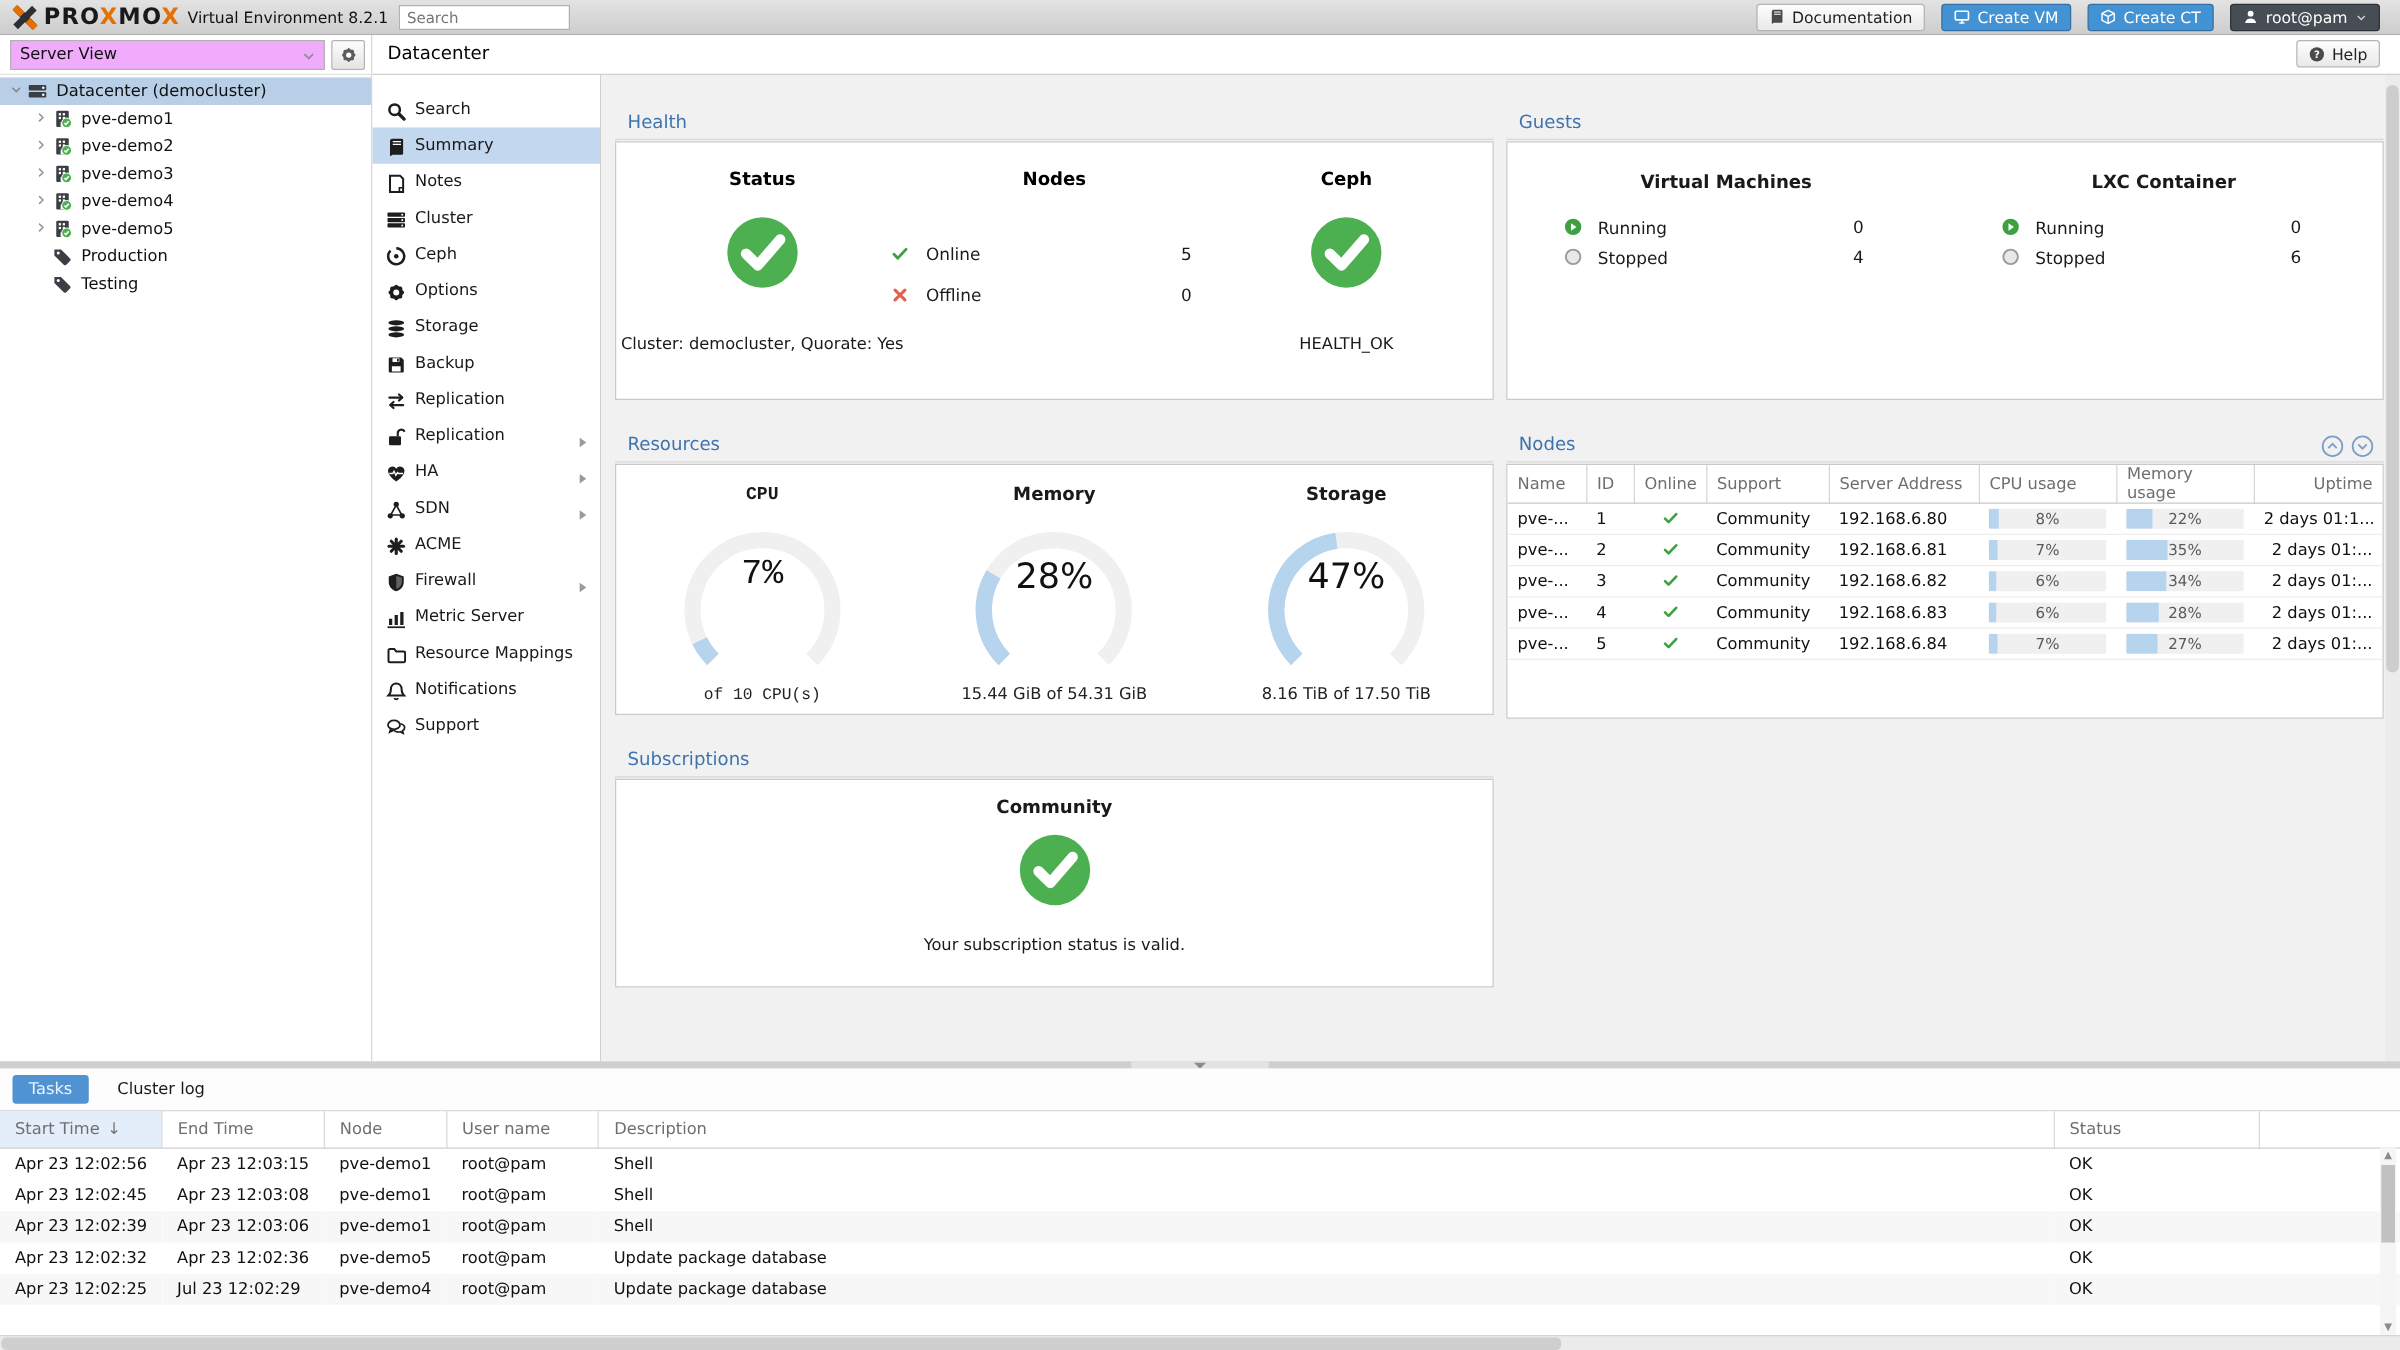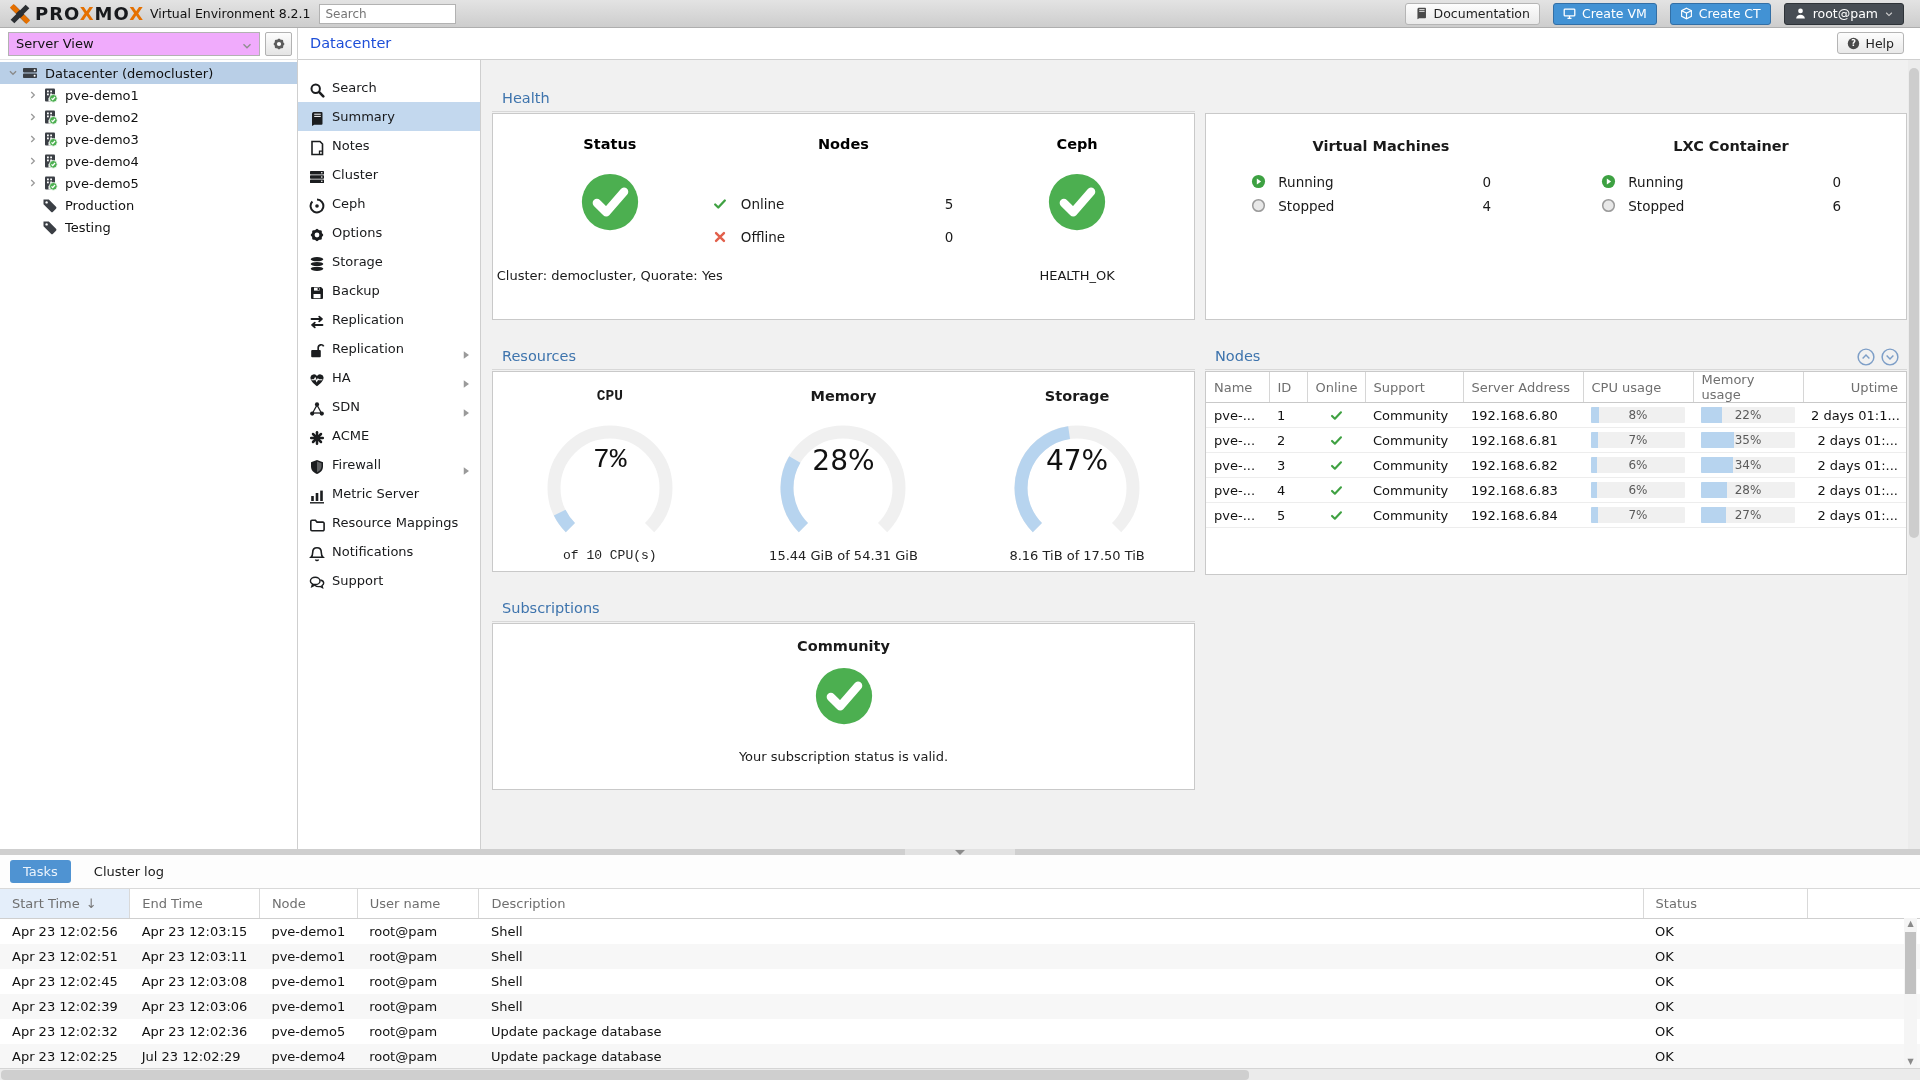--- a/index.html
+++ b/index.html
@@ -31,21 +31,21 @@
     border-right:1px solid #cfcfcf; border-bottom:1px solid #e4e4e4; }
   #view-select { position:absolute; left:8px; top:4px; width:252px; height:24px;
     border:1px solid #b2b2b2; background:#f0abfc; line-height:22px; padding-left:7px; color:#111; }
   #view-select .chev { position:absolute; right:5px; top:5px; width:14px; height:14px; }
   #view-gear { position:absolute; left:265px; top:4px; width:27px; height:24px;
     border:1px solid #b2b2b2; border-radius:2px; background:linear-gradient(#fdfdfd,#e4e4e4);
     display:flex; align-items:center; justify-content:center; }
   #view-gear svg { width:14px; height:14px; color:#5c5c5c; }
   #viewbar-right { position:absolute; left:298px; top:0; right:0; height:32px;
     border-bottom:1px solid #cfcfcf; background:#fff; }
-  #dc-title { position:absolute; left:12px; top:7px; font-size:14.5px; color:#1d4ed8; }
+  #dc-title { position:absolute; left:12px; top:7px; font-size:14.5px; color:#000000; }
   #help-btn { position:absolute; right:16px; top:4px; }
 
   
   #tree { position:absolute; left:0; top:60px; width:298px; height:789px; background:#fff;
     border-right:1px solid #cfcfcf; padding-top:2px; }
   .tree-item { position:relative; height:22px; line-height:21px; white-space:nowrap;
     display:flex; align-items:center; cursor:pointer; }
   .tree-item.selected { background:#b9cfe7; }
   .tree-caret { width:16px; height:16px; flex:0 0 16px; }
   .tree-caret svg { width:14px; height:14px; }
@@ -504,20 +504,21 @@
               <circle cx="32" cy="32" r="30" fill="#4caf50"></circle>
               <path d="M18 33l10 10 19-22" stroke="#fff" stroke-width="9" fill="none" stroke-linecap="round" stroke-linejoin="round"></path>
             </svg>
         </div>
         <div class="hnote">HEALTH_OK</div>
       </div>
     </div>
   </div>
 
   <div class="panel" id="p-guests">
+    <div class="panel-title">Guests</div>
     <div class="panel-body">
       <div class="gcol" style="left:0">
         <div class="ghead">Virtual Machines</div>
         <div class="grow" style="top:60px">
           <span class="hic" style="display:inline-block;width:15px;height:14px;vertical-align:-2px;margin-right:8px"><svg viewBox="0 0 16 16">
                 <circle cx="8" cy="8" r="7" fill="#3da142"></circle>
                 <path d="M6.2 4.8l4.6 3.2-4.6 3.2z" fill="#fff"></path>
               </svg></span>
           <span>Running</span>
           <span class="hval">0</span>
@@ -779,29 +780,20 @@
           <th class="">End Time</th>
           <th class="">Node</th>
           <th class="">User name</th>
           <th class="">Description</th>
           <th class="">Status</th>
           <th style="border-right:none"></th>
         </tr>
         <tr class="">
           <td>Apr 23 12:02:56</td>
           <td>Apr 23 12:03:15</td>
-          <td>pve-demo1</td>
-          <td>root@pam</td>
-          <td>Shell</td>
-          <td>OK</td>
-          <td></td>
-        </tr>
-        <tr class="even">
-          <td>Apr 23 12:02:51</td>
-          <td>Apr 23 12:03:11</td>
           <td>pve-demo1</td>
           <td>root@pam</td>
           <td>Shell</td>
           <td>OK</td>
           <td></td>
         </tr>
         <tr class="">
           <td>Apr 23 12:02:45</td>
           <td>Apr 23 12:03:08</td>
           <td>pve-demo1</td>

